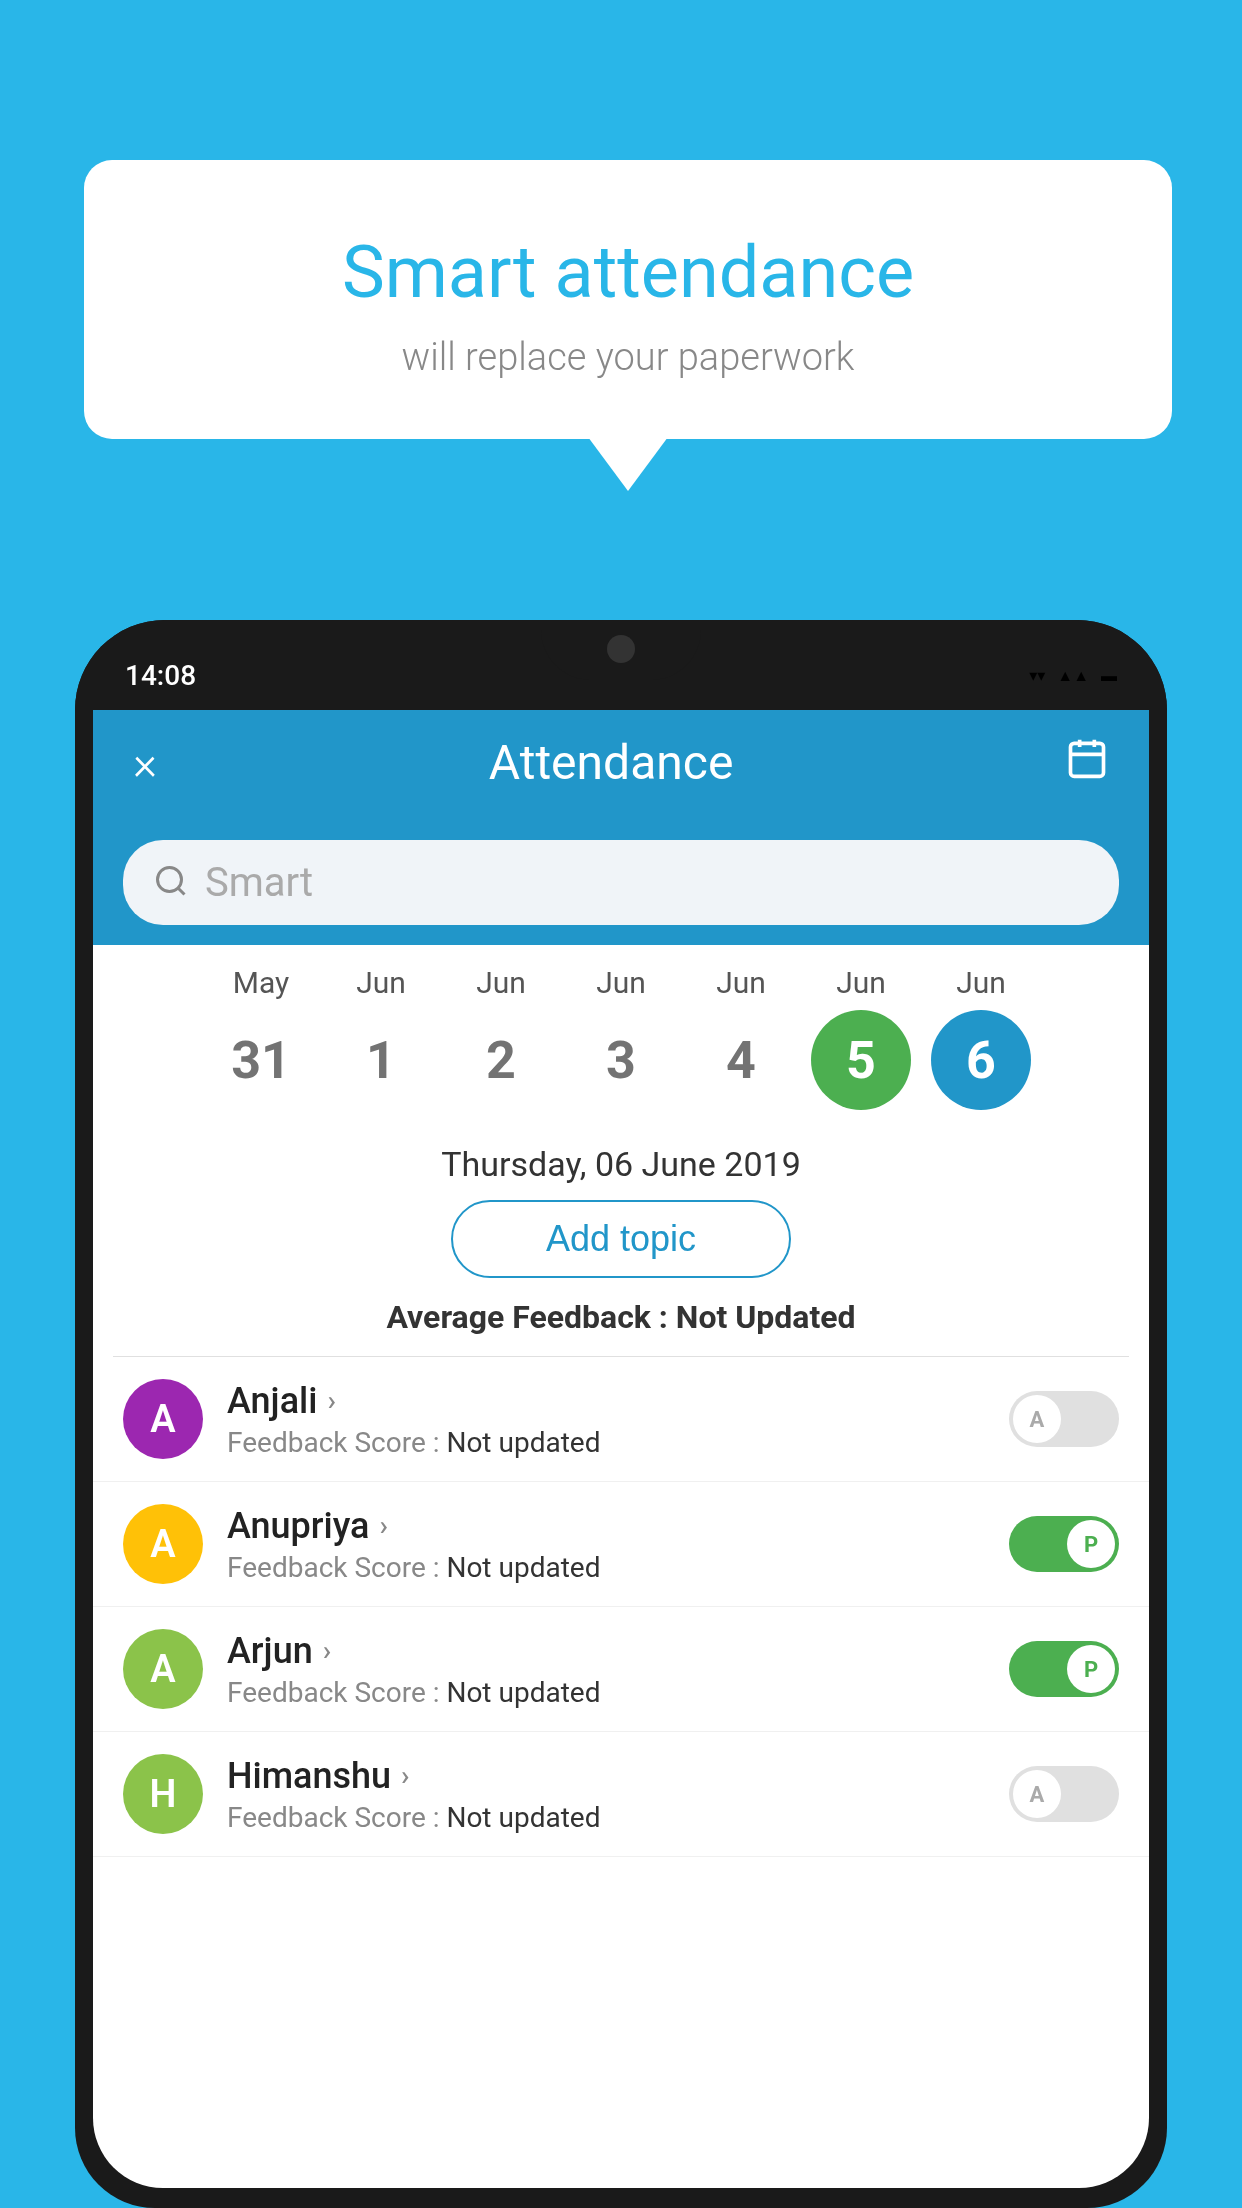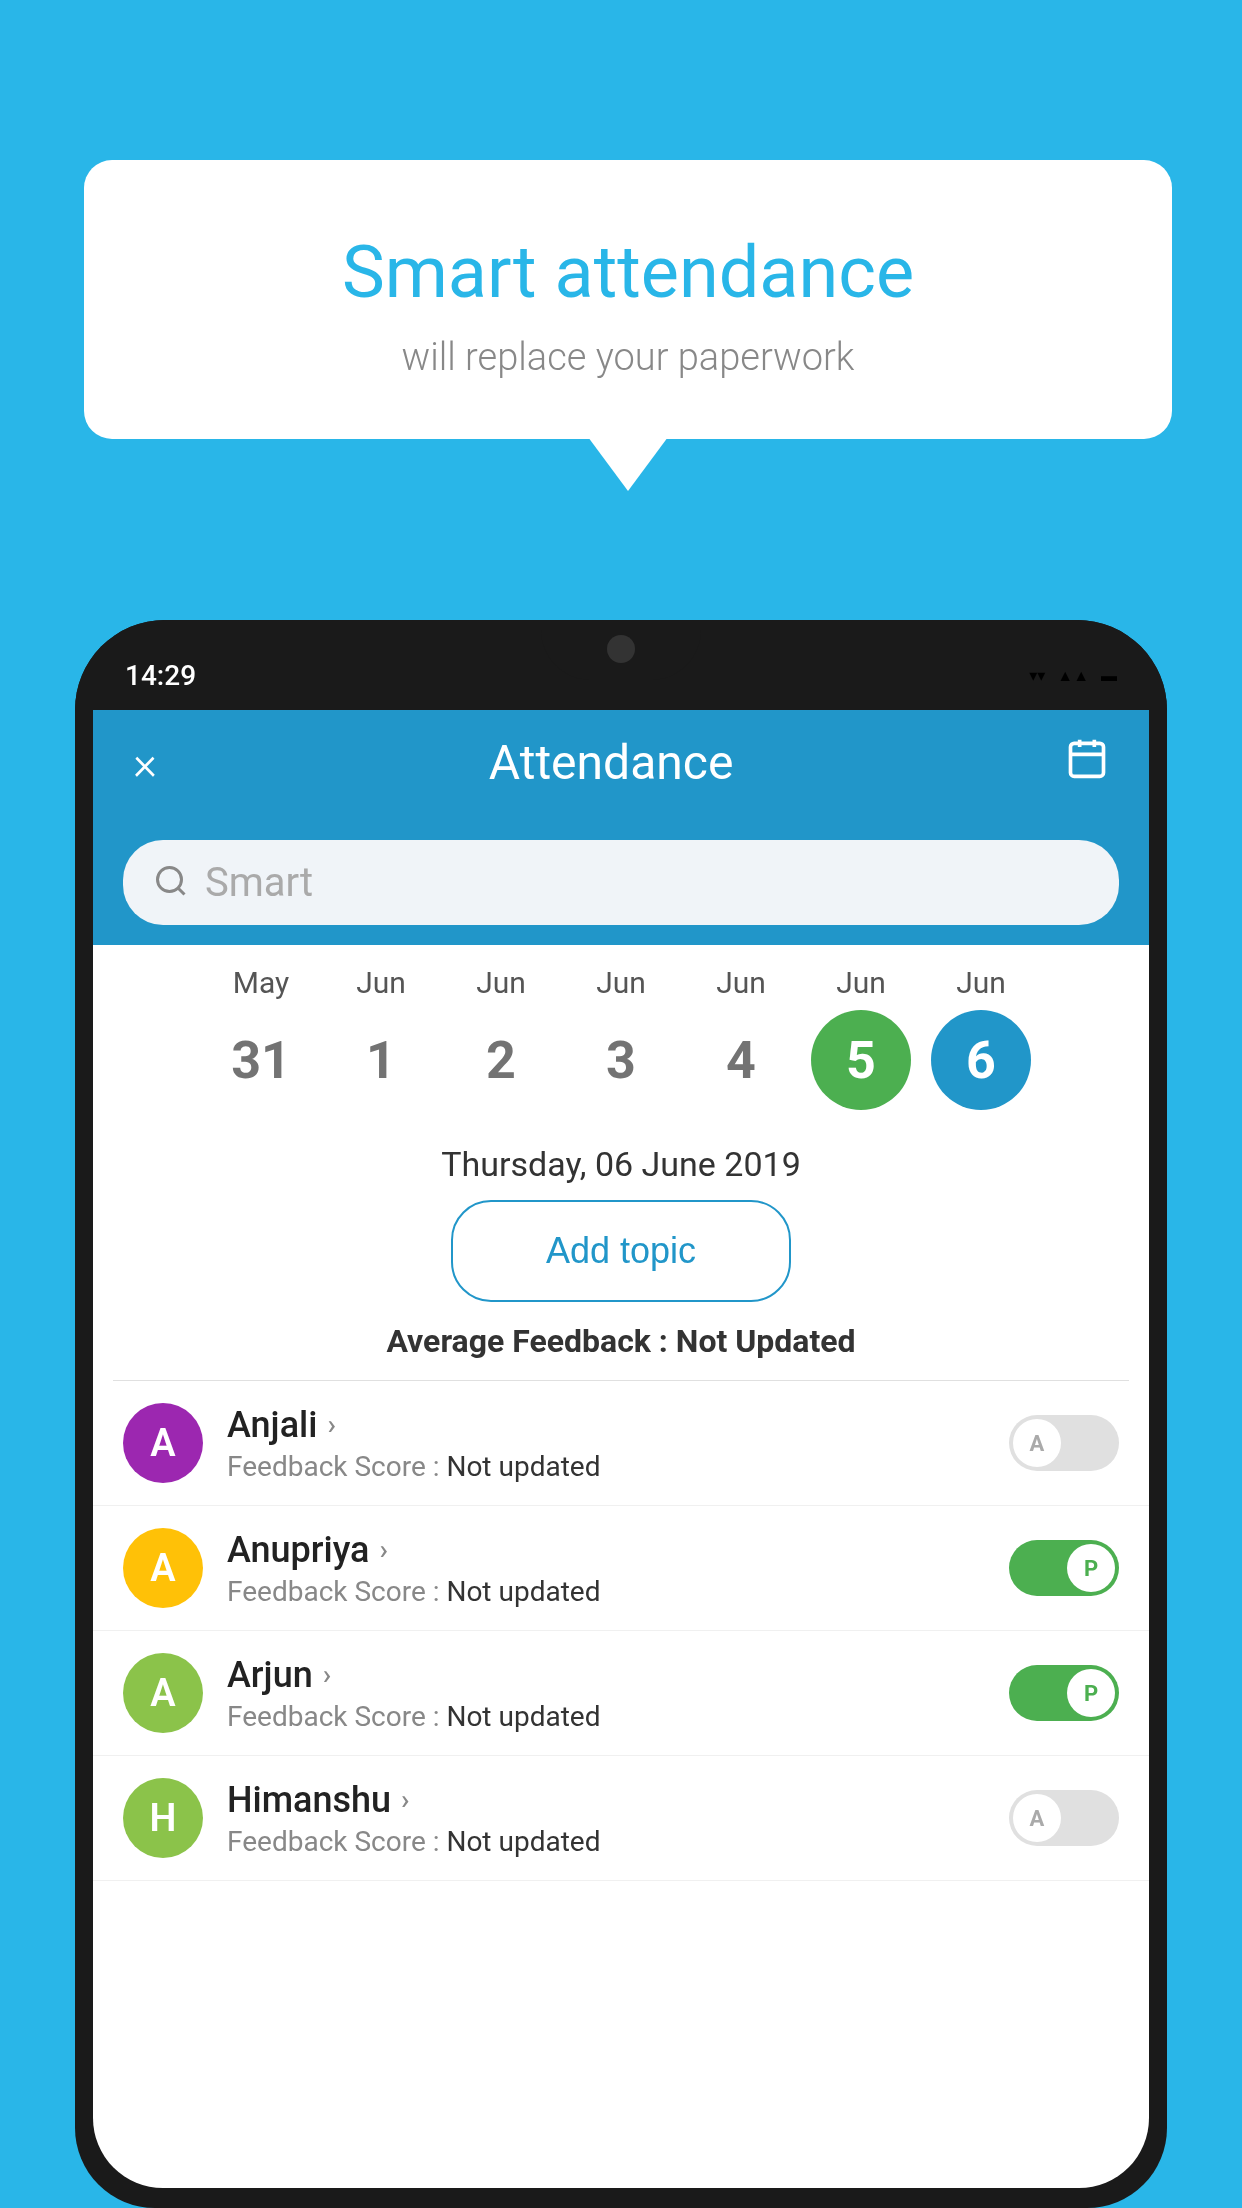--- a/index.html
+++ b/index.html
@@ -217,21 +217,21 @@
       color: #333;
       font-weight: 400;
     }
 
     
     .add-topic-btn {
       display: block;
       margin: 0 auto 20px auto;
       border: 2px solid #2196C9;
       border-radius: 40px;
-      padding: 28px 60px;
+      padding: 16px 60px;
       font-size: 36px;
       color: #2196C9;
       background: white;
       cursor: pointer;
       width: 340px;
       text-align: center;
     }
 
     
     .avg-feedback {
@@ -342,21 +342,21 @@
 <div class="speech-bubble-container">
   <div class="speech-bubble">
     <div class="bubble-title">Smart attendance</div>
     <div class="bubble-subtitle">will replace your paperwork</div>
   </div>
 </div>
 
 <div class="phone-frame">
 
   <div class="phone-top">
-    <span class="status-time">14:29</span>
+    <span class="status-time">14:08</span>
     <div class="phone-camera"></div>
     <div class="status-icons">
       <span>▾▾</span>
       <span>▲▲</span>
       <span>▬</span>
     </div>
   </div>
 
   <div class="app-screen">
 

